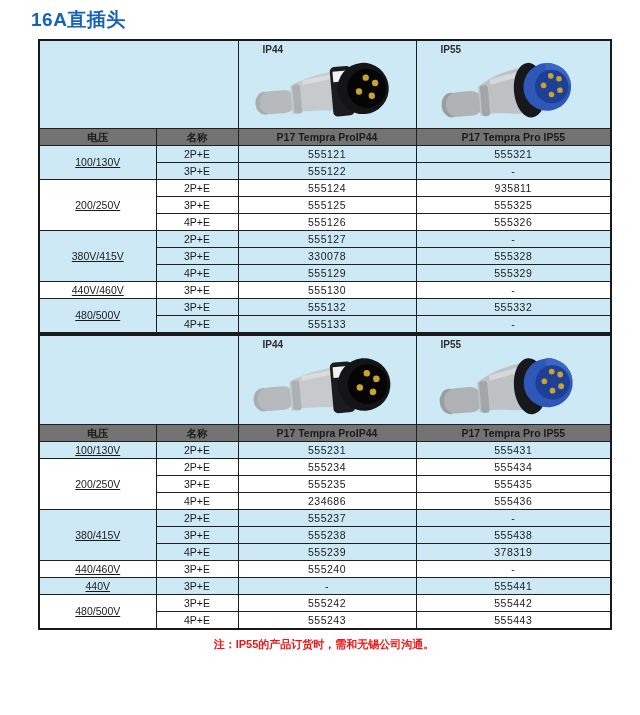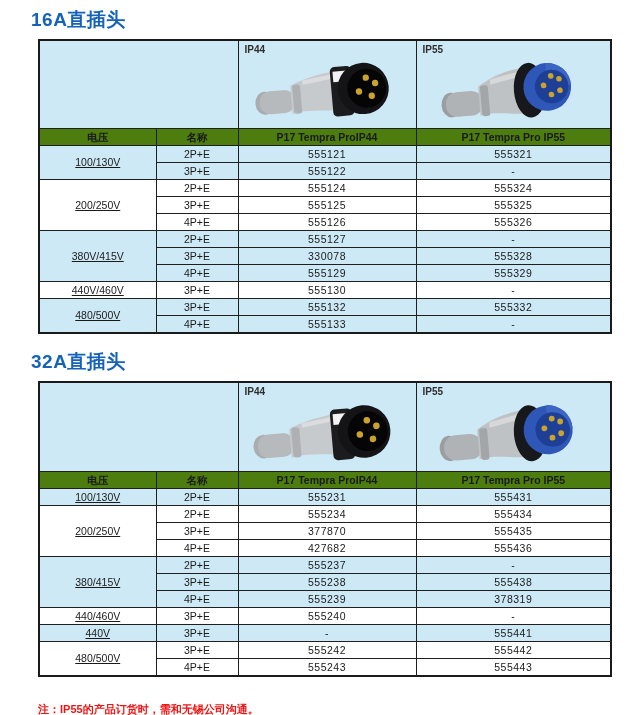--- a/index.html
+++ b/index.html
@@ -32,35 +32,35 @@
   col.c-volt { width:117px; }
   col.c-name { width:82px;  }
   col.c-ip44 { width:178px; }
   col.c-ip55 { width:195px; }
 
   tr.image-row td {
     height:88px; background:#cde9f6; vertical-align:top;
     position:relative;
   }
   .ip-label {
-    position:absolute; top:3px; left:6px;
+    position:absolute; top:3px; left:24px;
     font-size:10px; font-weight:700; color:#2e2e2e; line-height:12px;
   }
   .plug-svg { display:block; margin:10px auto 0 auto; }
 
   tr.header-row th {
-    background:#4d7c0f; font-weight:700; font-size:10.5px; height:16px;
+    background:#737373; font-weight:700; font-size:10.5px; height:16px;
   }
 
   tbody tr.shade td { background:#cde9f6; }
   tbody td.volt { font-size:10.5px;text-decoration:underline; }
   tbody td.code { letter-spacing:0.5px; }
 
   .footnote {
-    width:572px; text-align:left; margin-top:25px;
+    width:572px; text-align:center; margin-top:7px;
     color:#f01414; font-size:11px; font-weight:700; line-height:14px;
   }
 </style>
 </head>
 <body>
 
 <svg width="0" height="0" style="position:absolute">
   <defs>
     <g id="plug-ip44">
       <g transform="rotate(-5 85 45)">
@@ -143,21 +143,21 @@
           </tr>
           <tr class="shade">
             <td class="pole">3P+E</td>
             <td class="code">555122</td>
             <td class="code">-</td>
           </tr>
           <tr>
             <td rowspan="3" class="volt">200/250V</td>
             <td class="pole">2P+E</td>
             <td class="code">555124</td>
-            <td class="code">555324</td>
+            <td class="code">935811</td>
           </tr>
           <tr>
             <td class="pole">3P+E</td>
             <td class="code">555125</td>
             <td class="code">555325</td>
           </tr>
           <tr>
             <td class="pole">4P+E</td>
             <td class="code">555126</td>
             <td class="code">555326</td>
@@ -193,21 +193,20 @@
           <tr class="shade">
             <td class="pole">4P+E</td>
             <td class="code">555133</td>
             <td class="code">-</td>
           </tr>
         </tbody>
     </table>
   </section>
 
   <section class="sec-32a">
-    <h2 class="sec-title">32A直插头</h2>
     <table class="prod">
       <colgroup>
         <col class="c-volt">
           <col class="c-name">
           <col class="c-ip44">
           <col class="c-ip55">
       </colgroup>
       <thead>
         <tr class="image-row">
           <td colspan="2"></td>
@@ -239,26 +238,26 @@
             <td class="code">555431</td>
           </tr>
           <tr>
             <td rowspan="3" class="volt">200/250V</td>
             <td class="pole">2P+E</td>
             <td class="code">555234</td>
             <td class="code">555434</td>
           </tr>
           <tr>
             <td class="pole">3P+E</td>
-            <td class="code">377870</td>
+            <td class="code">555235</td>
             <td class="code">555435</td>
           </tr>
           <tr>
             <td class="pole">4P+E</td>
-            <td class="code">427682</td>
+            <td class="code">234686</td>
             <td class="code">555436</td>
           </tr>
           <tr class="shade">
             <td rowspan="3" class="volt">380/415V</td>
             <td class="pole">2P+E</td>
             <td class="code">555237</td>
             <td class="code">-</td>
           </tr>
           <tr class="shade">
             <td class="pole">3P+E</td>

